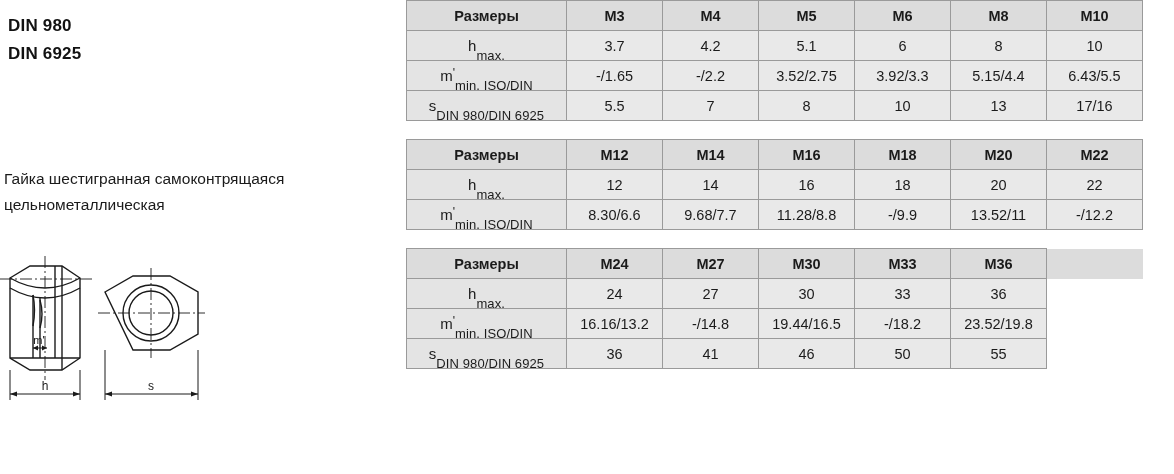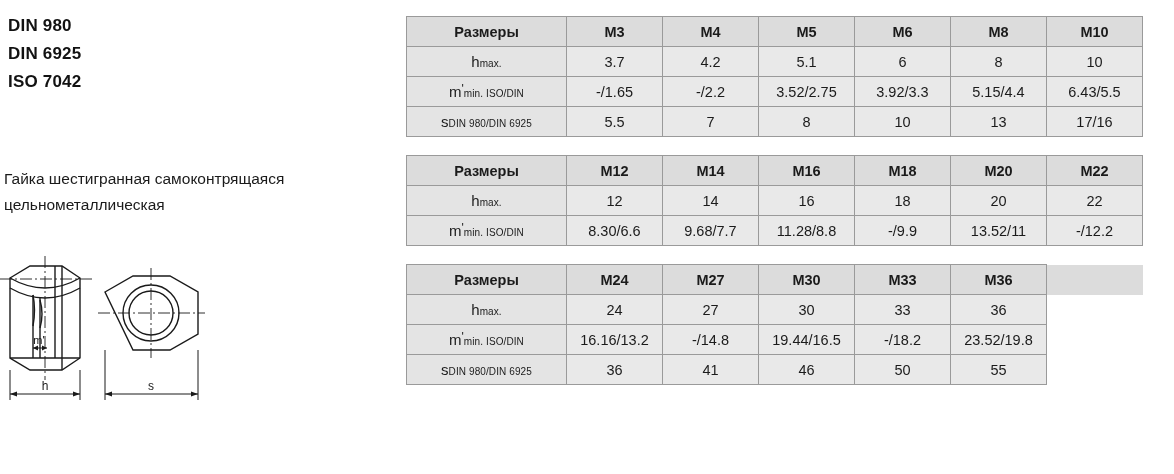--- a/index.html
+++ b/index.html
@@ -65,21 +65,20 @@
     position: absolute;
     left: 406px;
     top: 0;
     width: 768px;
   }
   table.spec {
     border-collapse: collapse;
     table-layout: fixed;
     width: 734px;
     margin-bottom: 18px;
-    margin-top: 16px;
   }
   table.spec td, table.spec th {
     border: 1px solid #9a9a9a;
     text-align: center;
     vertical-align: middle;
     height: 30px;
     font-size: 14.5px;
     color: #1b1b1b;
     background: #e9e9e9;
     padding: 0 2px;
@@ -95,24 +94,24 @@
     font-weight: normal;
   }
   table.spec .empty {
     background: #ffffff;
     border: none;
   }
   col.c0 { width: 160px; }
   col.cx { width: 96px; }
 
   sub.sm {
-    font-size: 10px;
+    font-size: 13px;
     vertical-align: baseline;
     position: relative;
-    top: 0;
+    top: 9px;
     letter-spacing: 0.1px;
   }
   sup.pr {
     font-size: 12px;
     vertical-align: baseline;
     position: relative;
     top: -4px;
     left: 0px;
   }
   .lbl-main { font-size: 15px; }
@@ -120,21 +119,20 @@
 </head>
 <body>
 
 <div class="page">
 
   <div class="left-col">
 
     <div class="std-list">
       <div class="std-item">DIN 980</div>
       <div class="std-item">DIN 6925</div>
-      <div class="std-item">ISO 7042</div>
     </div>
 
     <div class="desc">
       <div>Гайка шестигранная самоконтрящаяся</div>
       <div>цельнометаллическая</div>
     </div>
 
     <div class="drawing">
       <svg width="210" height="175" viewBox="0 0 210 175">
         <g fill="none" stroke="#1a1a1a" stroke-width="1.4">

